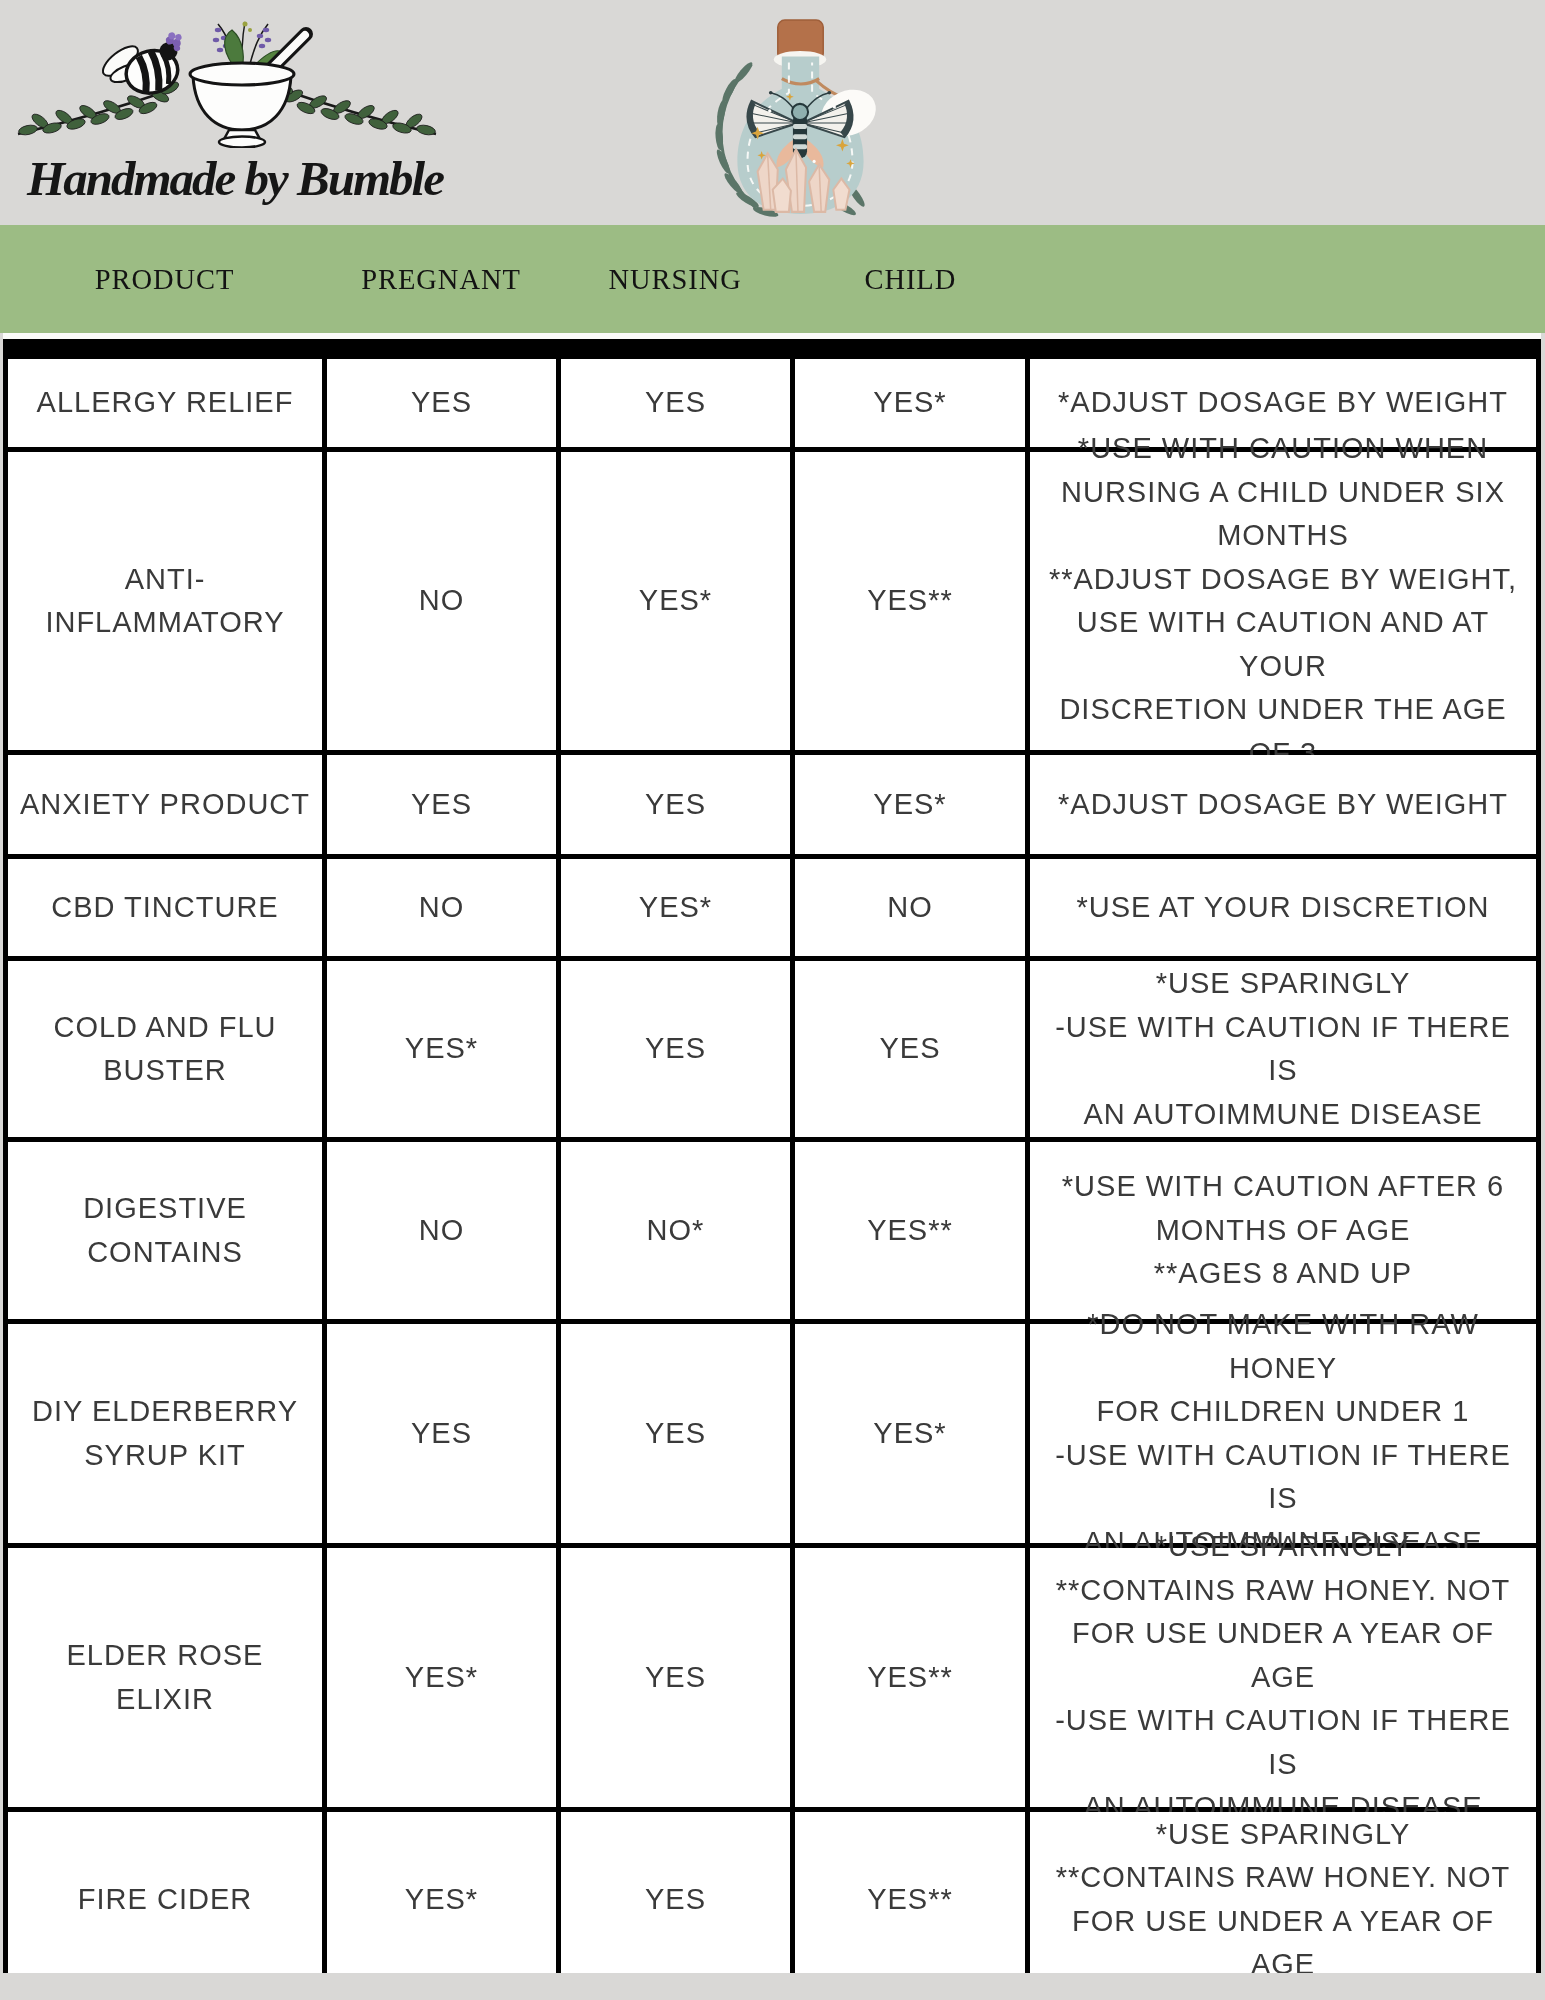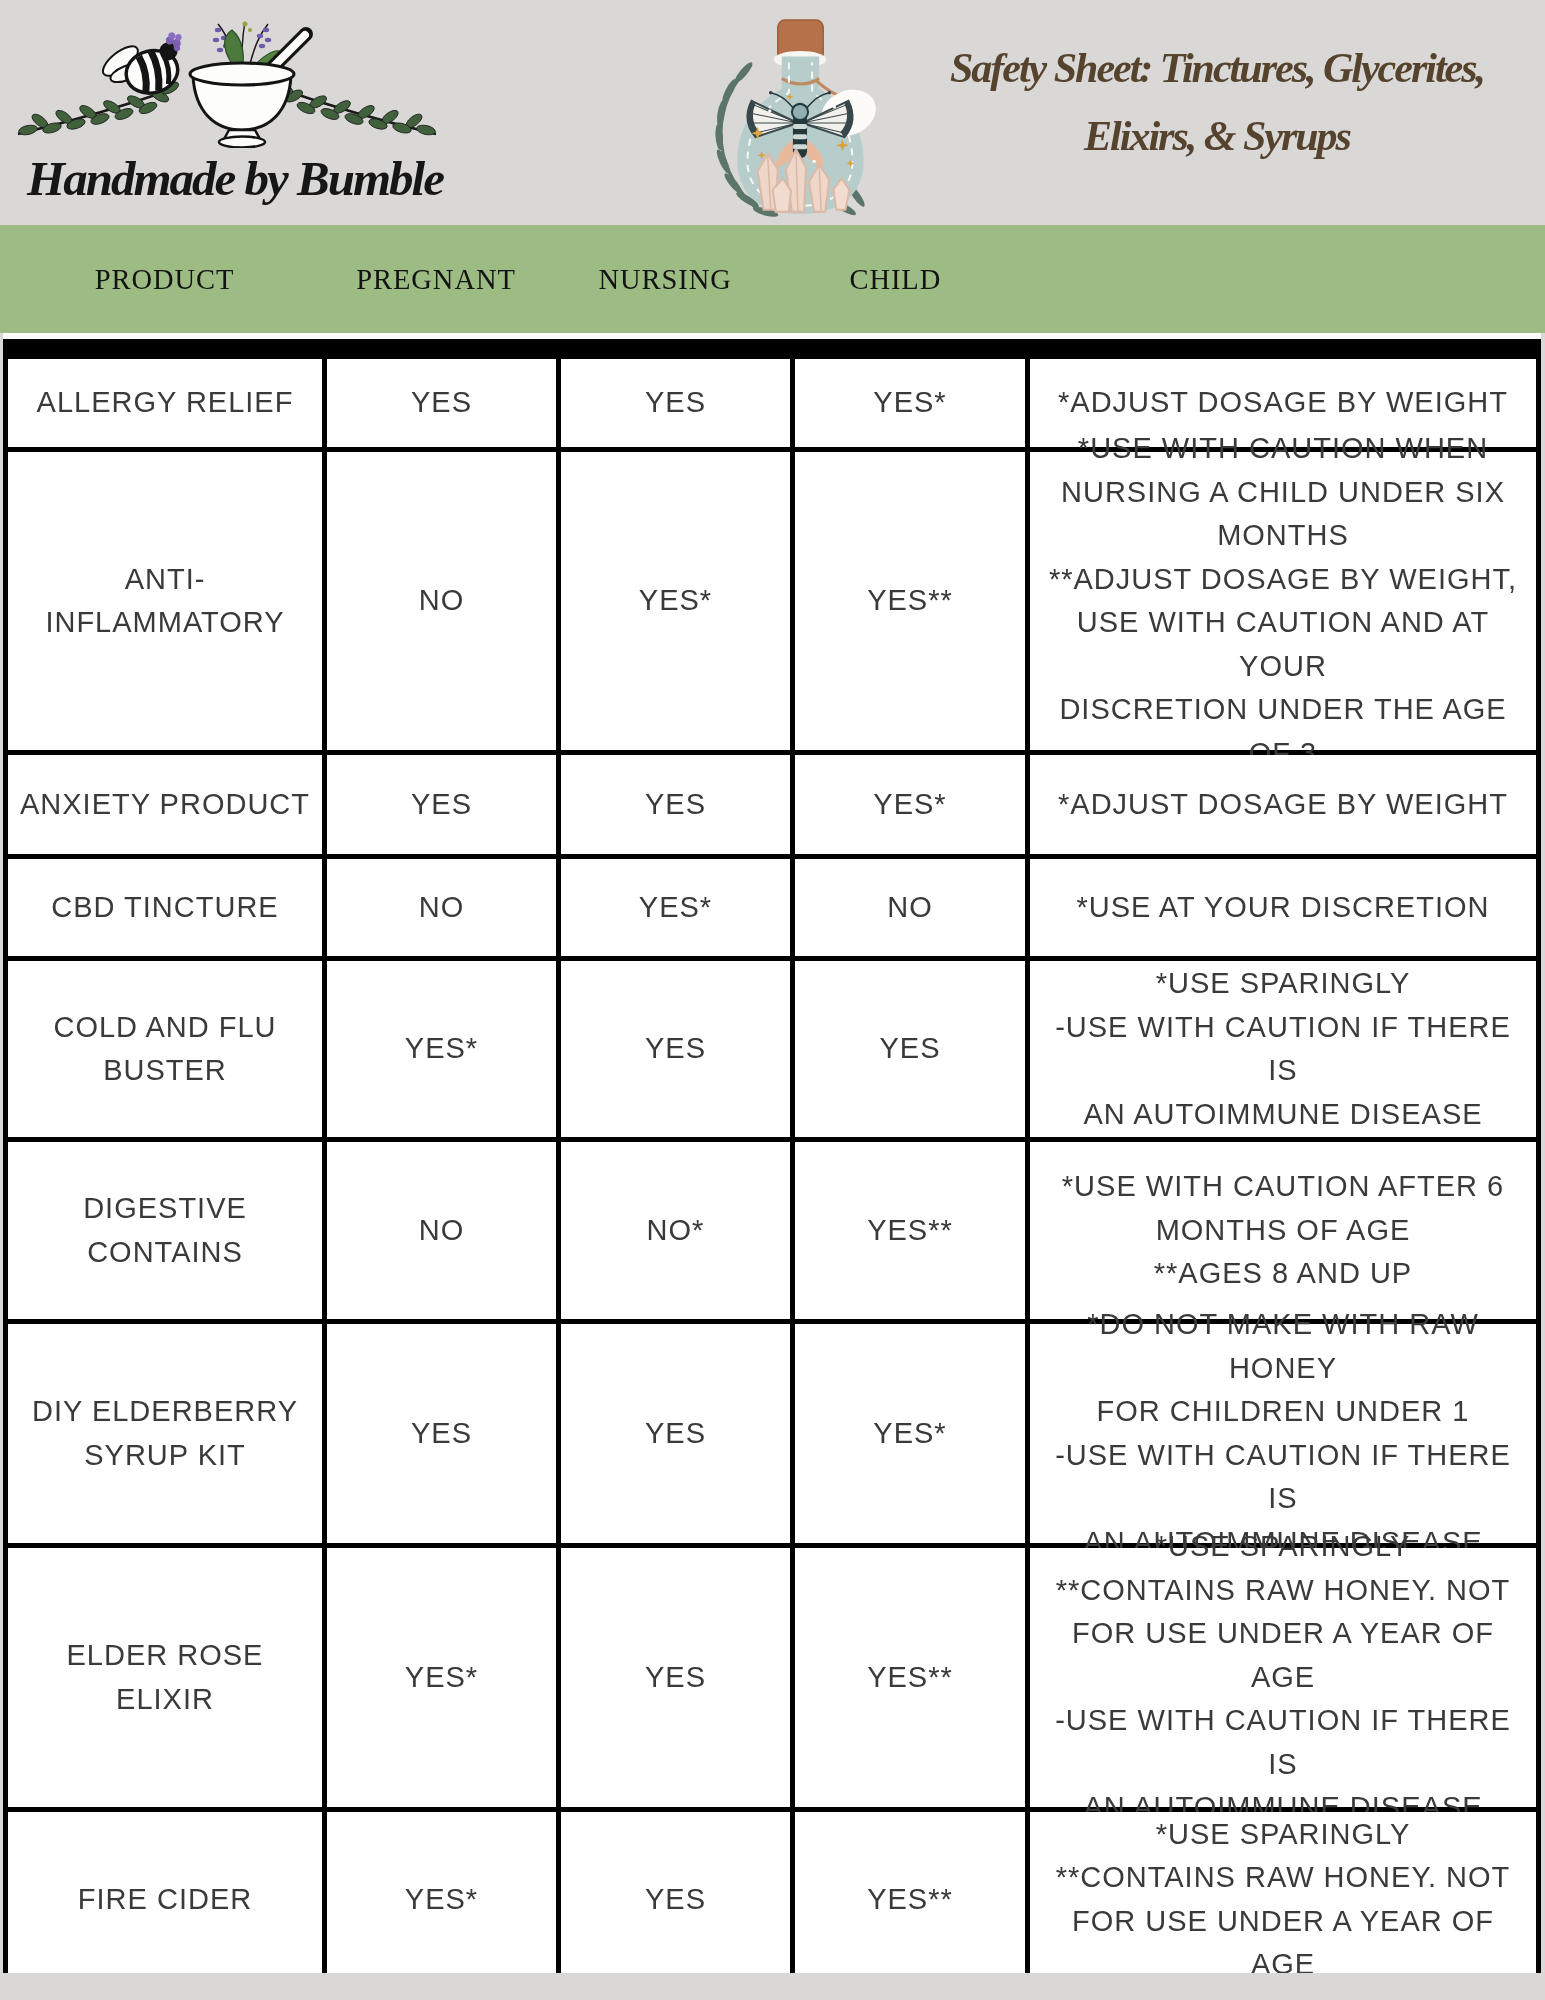--- a/index.html
+++ b/index.html
@@ -13,21 +13,21 @@
   .brand-text{position:absolute;left:8px;top:132px;width:430px;text-align:center;
     font-family:"Liberation Serif",cursive;font-style:italic;font-weight:bold;
     font-size:49px;letter-spacing:-2px;color:#161616;white-space:nowrap;}
   .bottle{position:absolute;left:693px;top:10px;width:215px;height:214px;}
   .title-block{position:absolute;left:893px;top:34px;width:648px;text-align:center;
     font-family:"Liberation Serif",cursive;font-style:italic;font-weight:bold;
     color:#56432e;font-size:42px;letter-spacing:-2px;line-height:1.62;}
 
   
   .green-band{position:absolute;left:0;top:225px;width:1545px;height:108px;background:#9cbc84;
-    display:grid;grid-template-columns:314px 229px 229px 230px 1fr;
+    display:grid;grid-template-columns:314px 229px 229px 230px 1fr;gap:5px;
     padding:0 9px 0 8px;box-sizing:border-box;align-items:center;}
   .green-band .hcell{text-align:center;font-family:"Liberation Serif",serif;
     font-size:30px;letter-spacing:1px;color:#131313;}
   .green-band .hcell span{display:inline-block;transform:scaleX(0.95);transform-origin:center;}
 
   
   .table{position:absolute;left:3px;top:333px;width:1538px;height:1640px;box-sizing:border-box;
     background:#000;border-top:6px solid #fbfbf9;padding:20px 5px 0 5px;overflow:hidden;
     display:grid;grid-template-columns:314px 229px 229px 230px 1fr;
     grid-template-rows:88px 298px 99px 97px 176px 177px 219px 259px 175px;gap:5px;}
@@ -192,24 +192,20 @@
         <use href="#spark" transform="translate(156,152) scale(0.6)"></use>
         <use href="#spark" transform="translate(96,86) scale(0.55)"></use>
         <circle cx="140" cy="96" r="1.6" fill="#fdfdfb"></circle>
           <circle cx="76,">
         </circle>
           <circle cx="76" cy="100" r="1.6" fill="#fdfdfb"></circle>
           <circle cx="120" cy="150" r="1.6" fill="#fdfdfb"></circle>
       </svg>
     </div>
 
-    <div class="title-block">
-      <div>Safety Sheet: Tinctures, Glycerites,</div>
-      <div>Elixirs, &amp; Syrups</div>
-    </div>
   </div>
 
   <div class="green-band">
     <div class="hcell"><span>PRODUCT</span></div>
     <div class="hcell"><span>PREGNANT</span></div>
     <div class="hcell"><span>NURSING</span></div>
     <div class="hcell"><span>CHILD</span></div>
   </div>
 
   <div class="table">

